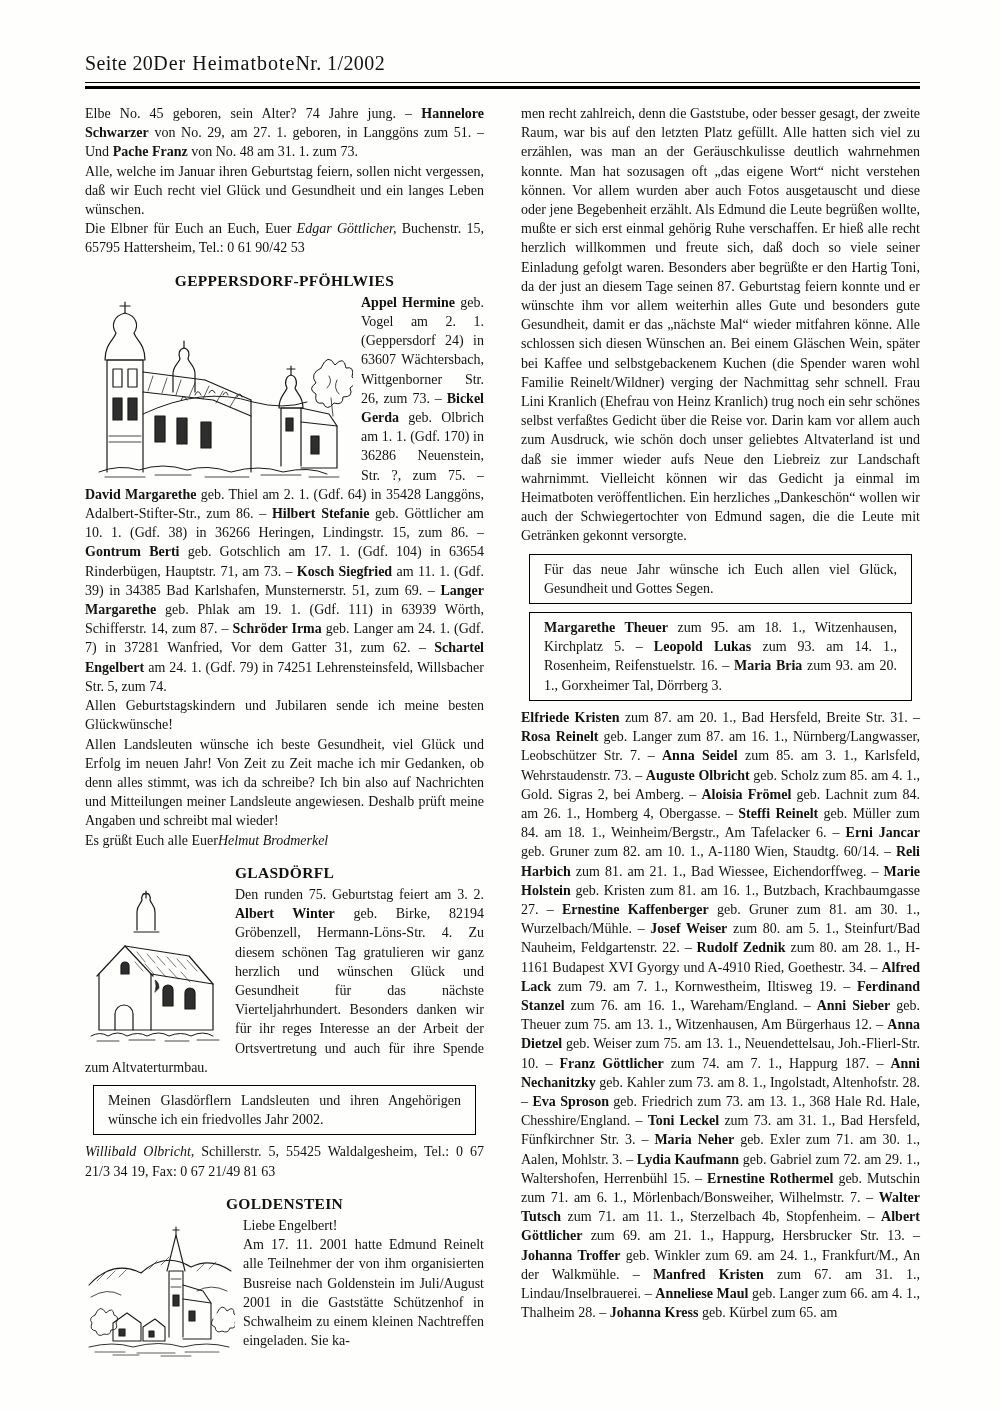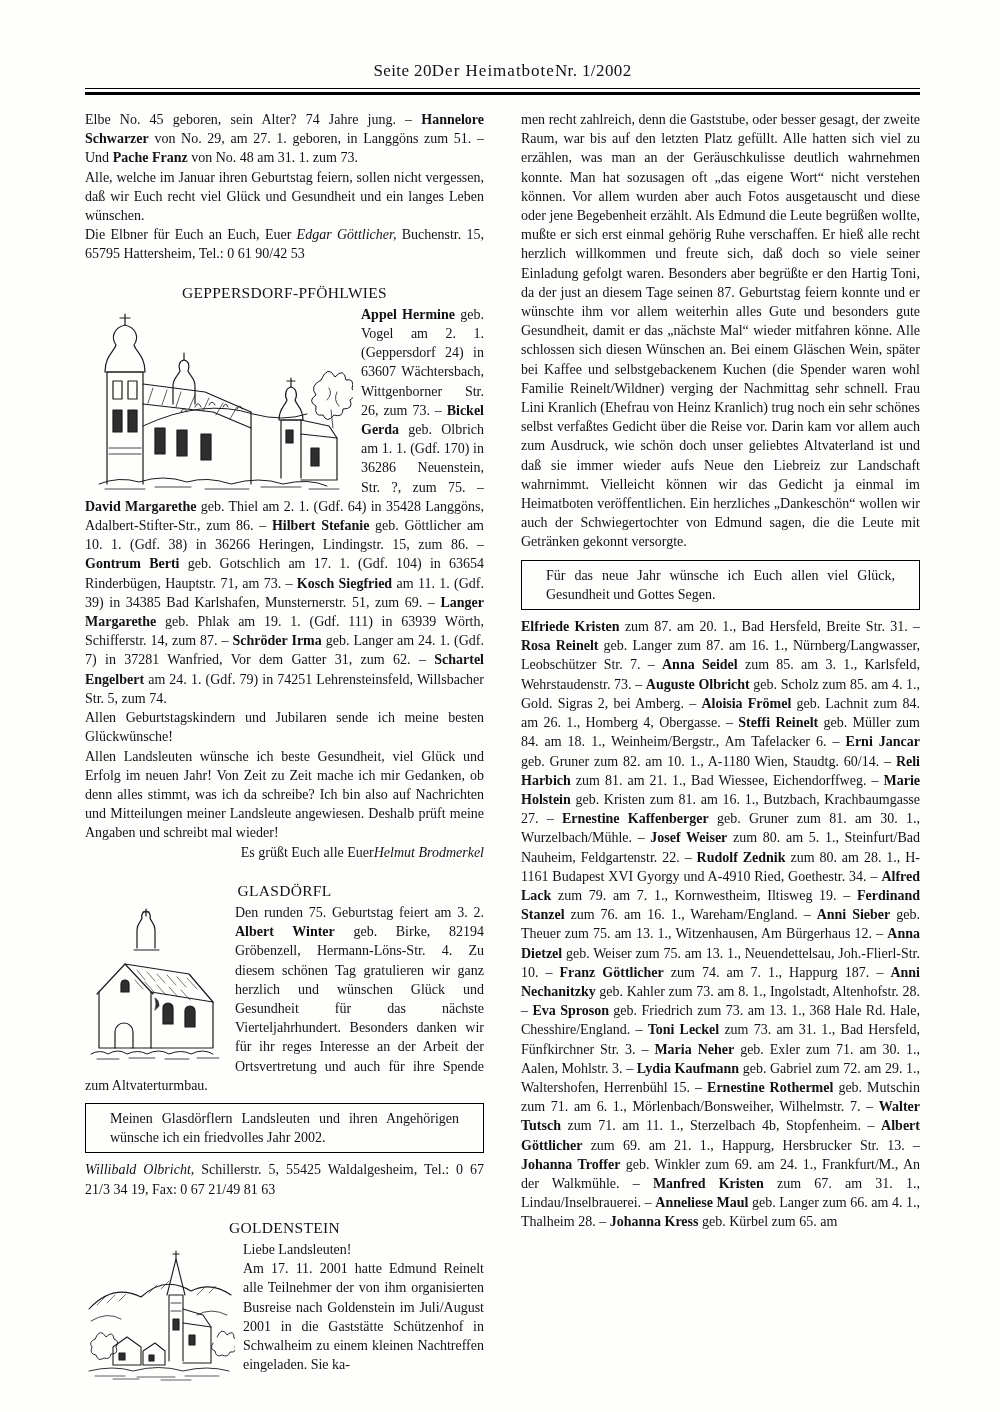--- a/index.html
+++ b/index.html
@@ -4,39 +4,39 @@
 <style>
   * { margin:0; padding:0; box-sizing:border-box; }
   html,body { background:#ffffff; }
   .page {
     width:1000px; height:1412px; margin:0 auto; position:relative;
     background:#fefefd; color:#121212; overflow:hidden;
     font-family:"Liberation Serif", serif;
   }
   .inner { padding:52px 80px 0 85px; }
 
-  .masthead { display:flex; justify-content:center; align-items:baseline;
-    font-size:17px; letter-spacing:.4px;margin-top:9px; }
+  .masthead { display:flex; justify-content:flex-start; align-items:baseline;
+    font-size:20px; letter-spacing:.4px; }
   .masthead .mid { letter-spacing:1px; }
   .rules { margin-top:7px; height:7px; border-top:1.5px solid #000; border-bottom:3px solid #000; }
 
   .columns { display:flex; gap:37px; margin-top:15px; }
   .col { flex:1 1 0; font-size:14px; line-height:19.2px; text-align:justify; }
   .col p { margin:0; }
 
-  .section-heading { text-align:center; font-weight:normal; font-size:15.5px;
-    letter-spacing:.3px; margin:19px 0 3px; }
+  .section-heading { text-align:center; font-weight:bold; font-size:15.5px;
+    letter-spacing:.3px; margin:13px 0 3px; }
 
   .illus { float:left; margin:3px 8px 2px 0; }
   .illus svg { display:block; }
   .flow::after { content:""; display:block; clear:both; }
 
-  .box { border:1.4px solid #000; padding:5px 24px; margin:8px 0 7px; }
+  .box { border:1.4px solid #000; padding:5px 14px; margin:8px 8px 7px; }
 
-  .sig-row { display:flex; justify-content:flex-end; }
+  .sig-row { display:flex; justify-content:flex-start; }
   .sig-row .name { font-style:italic; }
 
   b { font-weight:bold; }
   i { }
 </style>
 </head>
 <body>
 
 <div class="page">
   <div class="inner">
@@ -145,32 +145,35 @@
                 <path d="M104 92 h6 v10 h-6 z" fill="#2e2e2e"></path>
                 <path d="M28 104 L42 94 L56 104 L56 122 L28 122 Z M58 108 L70 100 L80 108 L80 122 L58 122 Z"></path>
                 <path d="M34 110 h6 v7 h-6 z M64 112 h5 v6 h-5 z" fill="#2e2e2e"></path>
                 <path d="M10 96 q5 -12 11 -2 q7 -7 8 2 q6 2 2 8 q3 7 -5 7 q-1 6 -7 4 q-6 4 -8 -3 q-7 -1 -4 -8 q-4 -5 3 -8" stroke-width=".9"></path>
                 <path d="M132 94 q5 -11 10 -2 q7 -6 7 3 q6 3 1 8 q2 7 -5 6 q-2 6 -8 3 q-6 3 -7 -4 q-6 -2 -2 -8" stroke-width=".9"></path>
                 <path d="M4 128 q24 -6 44 0 q26 -7 50 0 q24 -6 46 0" stroke-width=".9"></path>
                 <path d="M10 133 h30 M52 134 h38 M100 133 h34 M28 136 h26 M76 137 h30" stroke-width=".7"></path>
               </g>
             </svg>
           </span>
-          <p>Liebe Landsleuten!</p>
+          <p>Liebe Engelbert!</p>
           <p>Am 17. 11. 2001 hatte Edmund Reinelt alle Teilnehmer der von ihm organisierten Busreise nach Goldenstein im Juli/August 2001 in die Gaststätte Schützenhof in Schwalheim zu einem kleinen Nachtreffen eingeladen. Sie ka-</p>
         </div>
       </div>
 
       <div class="col">
         <p>men recht zahlreich, denn die Gaststube, oder besser gesagt, der zweite Raum, war bis auf den letzten Platz gefüllt. Alle hatten sich viel zu erzählen, was man an der Geräuschkulisse deutlich wahrnehmen konnte. Man hat sozusagen oft „das eigene Wort“ nicht verstehen können. Vor allem wurden aber auch Fotos ausgetauscht und diese oder jene Begebenheit erzählt. Als Edmund die Leute begrüßen wollte, mußte er sich erst einmal gehörig Ruhe verschaffen. Er hieß alle recht herzlich willkommen und freute sich, daß doch so viele seiner Einladung gefolgt waren. Besonders aber begrüßte er den Hartig Toni, da der just an diesem Tage seinen 87. Geburtstag feiern konnte und er wünschte ihm vor allem weiterhin alles Gute und besonders gute Gesundheit, damit er das „nächste Mal“ wieder mitfahren könne. Alle schlossen sich diesen Wünschen an. Bei einem Gläschen Wein, später bei Kaffee und selbstgebackenem Kuchen (die Spender waren wohl Familie Reinelt/Wildner) verging der Nachmittag sehr schnell. Frau Lini Kranlich (Ehefrau von Heinz Kranlich) trug noch ein sehr schönes selbst verfaßtes Gedicht über die Reise vor. Darin kam vor allem auch zum Ausdruck, wie schön doch unser geliebtes Altvaterland ist und daß sie immer wieder aufs Neue den Liebreiz zur Landschaft wahrnimmt. Vielleicht können wir das Gedicht ja einmal im Heimatboten veröffentlichen. Ein herzliches „Dankeschön“ wollen wir auch der Schwiegertochter von Edmund sagen, die die Leute mit Getränken gekonnt versorgte.</p>
 
         <div class="box">
           <p>Für das neue Jahr wünsche ich Euch allen viel Glück, Gesundheit und Gottes Segen.</p>
         </div>
 
 
+        <div class="box">
+          <p><b>Margarethe Theuer</b> zum 95. am 18. 1., Witzenhausen, Kirchplatz 5. – <b>Leopold Lukas</b> zum 93. am 14. 1., Rosenheim, Reifenstuelstr. 16. – <b>Maria Bria</b> zum 93. am 20. 1., Gorxheimer Tal, Dörrberg 3.</p>
+        </div>
 
         <p><b>Elfriede Kristen</b> zum 87. am 20. 1., Bad Hersfeld, Breite Str. 31. – <b>Rosa Reinelt</b> geb. Langer zum 87. am 16. 1., Nürnberg/Langwasser, Leobschützer Str. 7. – <b>Anna Seidel</b> zum 85. am 3. 1., Karlsfeld, Wehrstaudenstr. 73. – <b>Auguste Olbricht</b> geb. Scholz zum 85. am 4. 1., Gold. Sigras 2, bei Amberg. – <b>Aloisia Frömel</b> geb. Lachnit zum 84. am 26. 1., Homberg 4, Obergasse. – <b>Steffi Reinelt</b> geb. Müller zum 84. am 18. 1., Weinheim/Bergstr., Am Tafelacker 6. – <b>Erni Jancar</b> geb. Gruner zum 82. am 10. 1., A-1180 Wien, Staudtg. 60/14. – <b>Reli Harbich</b> zum 81. am 21. 1., Bad Wiessee, Eichendorffweg. – <b>Marie Holstein</b> geb. Kristen zum 81. am 16. 1., Butzbach, Krachbaumgasse 27. – <b>Ernestine Kaffenberger</b> geb. Gruner zum 81. am 30. 1., Wurzelbach/Mühle. – <b>Josef Weiser</b> zum 80. am 5. 1., Steinfurt/Bad Nauheim, Feldgartenstr. 22. – <b>Rudolf Zednik</b> zum 80. am 28. 1., H-1161 Budapest XVI Gyorgy und A-4910 Ried, Goethestr. 34. – <b>Alfred Lack</b> zum 79. am 7. 1., Kornwestheim, Iltisweg 19. – <b>Ferdinand Stanzel</b> zum 76. am 16. 1., Wareham/England. – <b>Anni Sieber</b> geb. Theuer zum 75. am 13. 1., Witzenhausen, Am Bürgerhaus 12. – <b>Anna Dietzel</b> geb. Weiser zum 75. am 13. 1., Neuendettelsau, Joh.-Flierl-Str. 10. – <b>Franz Göttlicher</b> zum 74. am 7. 1., Happurg 187. – <b>Anni Nechanitzky</b> geb. Kahler zum 73. am 8. 1., Ingolstadt, Altenhofstr. 28. – <b>Eva Sproson</b> geb. Friedrich zum 73. am 13. 1., 368 Hale Rd. Hale, Chesshire/England. – <b>Toni Leckel</b> zum 73. am 31. 1., Bad Hersfeld, Fünfkirchner Str. 3. – <b>Maria Neher</b> geb. Exler zum 71. am 30. 1., Aalen, Mohlstr. 3. – <b>Lydia Kaufmann</b> geb. Gabriel zum 72. am 29. 1., Waltershofen, Herrenbühl 15. – <b>Ernestine Rothermel</b> geb. Mutschin zum 71. am 6. 1., Mörlenbach/Bonsweiher, Wilhelmstr. 7. – <b>Walter Tutsch</b> zum 71. am 11. 1., Sterzelbach 4b, Stopfenheim. – <b>Albert Göttlicher</b> zum 69. am 21. 1., Happurg, Hersbrucker Str. 13. – <b>Johanna Troffer</b> geb. Winkler zum 69. am 24. 1., Frankfurt/M., An der Walkmühle. – <b>Manfred Kristen</b> zum 67. am 31. 1., Lindau/Inselbrauerei. – <b>Anneliese Maul</b> geb. Langer zum 66. am 4. 1., Thalheim 28. – <b>Johanna Kress</b> geb. Kürbel zum 65. am</p>
       </div>
 
     </div>
   </div>
 </div>
 
 </body></html>

